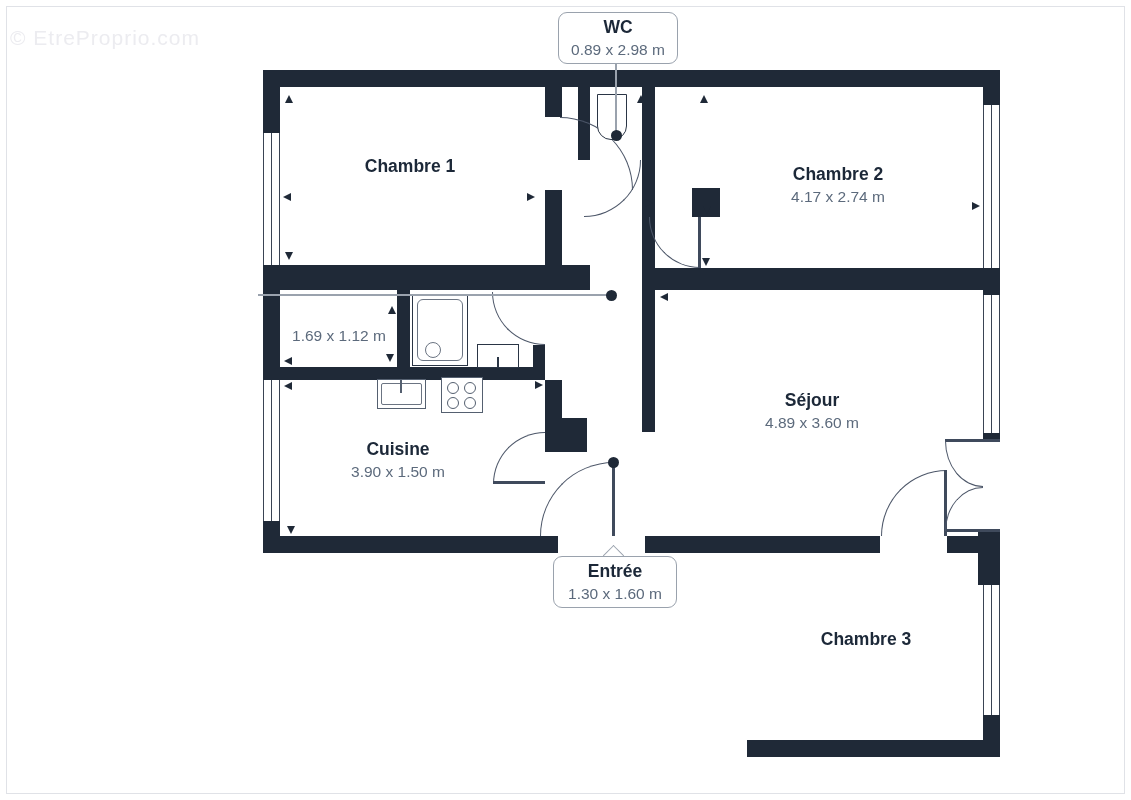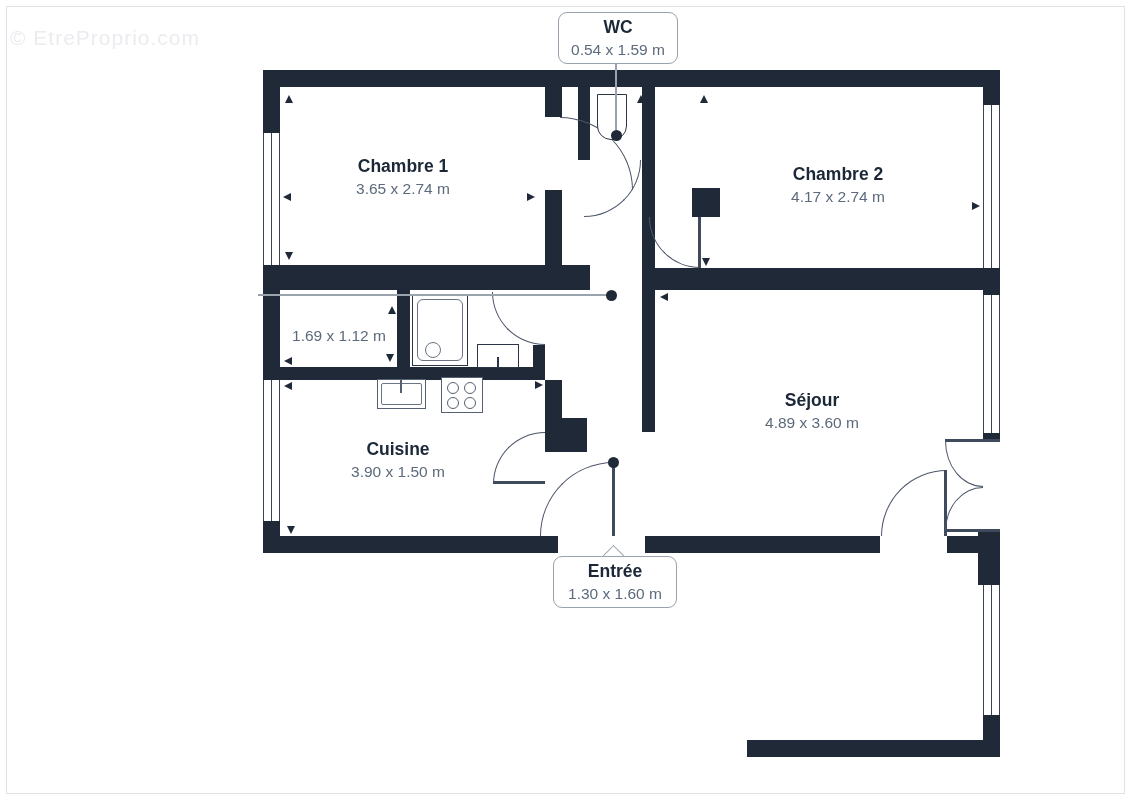--- a/index.html
+++ b/index.html
@@ -143,42 +143,44 @@
   <div class="tri dn" style="left:287px;top:526px"></div>
   <div class="tri lf" style="left:283px;top:193px"></div>
   <div class="tri lf" style="left:660px;top:293px"></div>
   <div class="tri lf" style="left:284px;top:357px"></div>
   <div class="tri lf" style="left:284px;top:382px"></div>
   <div class="tri rt" style="left:527px;top:193px"></div>
   <div class="tri rt" style="left:645px;top:199px"></div>
   <div class="tri rt" style="left:972px;top:202px"></div>
   <div class="tri rt" style="left:535px;top:381px"></div>
 
-  <div class="roomlabel" style="left:293px;top:155px;width:220px">
+  <div class="roomlabel" style="left:300px;top:155px;width:220px">
     <div class="rname">Chambre 1</div>
-    <div class="rdims">3.65 x 2.74 m</div>
   </div>
   <div class="roomlabel" style="left:728px;top:163px;width:220px">
     <div class="rname">Chambre 2</div>
     <div class="rdims">4.17 x 2.74 m</div>
   </div>
   <div class="roomlabel" style="left:279px;top:325px;width:120px">
     <div class="rdims">1.69 x 1.12 m</div>
   </div>
   <div class="roomlabel" style="left:288px;top:438px;width:220px">
     <div class="rname">Cuisine</div>
     <div class="rdims">3.90 x 1.50 m</div>
   </div>
   <div class="roomlabel" style="left:702px;top:389px;width:220px">
     <div class="rname">Séjour</div>
     <div class="rdims">4.89 x 3.60 m</div>
   </div>
+  <div class="roomlabel" style="left:756px;top:628px;width:220px">
+    <div class="rname">Chambre 3</div>
+  </div>
 
   <div class="callout" style="left:558px;top:12px;width:120px;height:52px">
     <div class="rname">WC</div>
-    <div class="rdims">0.54 x 1.59 m</div>
+    <div class="rdims">0.89 x 2.98 m</div>
   </div>
   <div class="diamond" style="left:606px;top:548px"></div>
   <div class="callout" style="left:553px;top:556px;width:124px;height:52px">
     <div class="rname">Entrée</div>
     <div class="rdims">1.30 x 1.60 m</div>
   </div>
 </div>
 
 </body></html>

